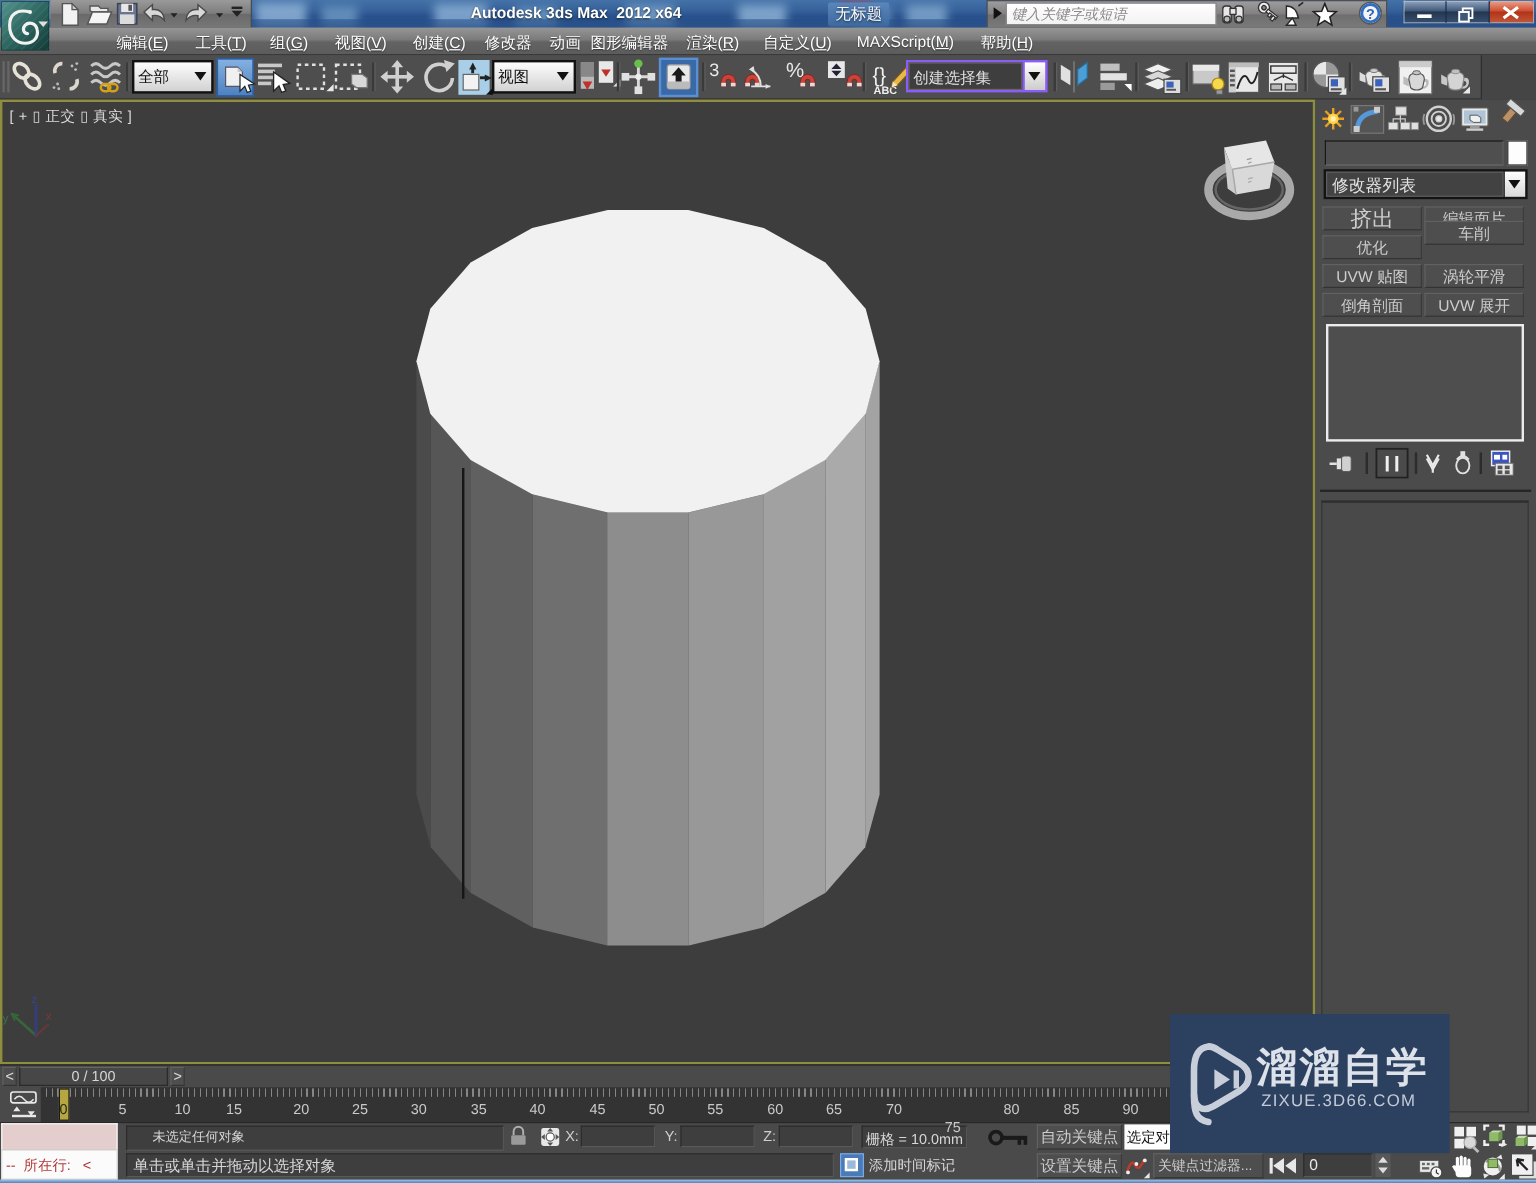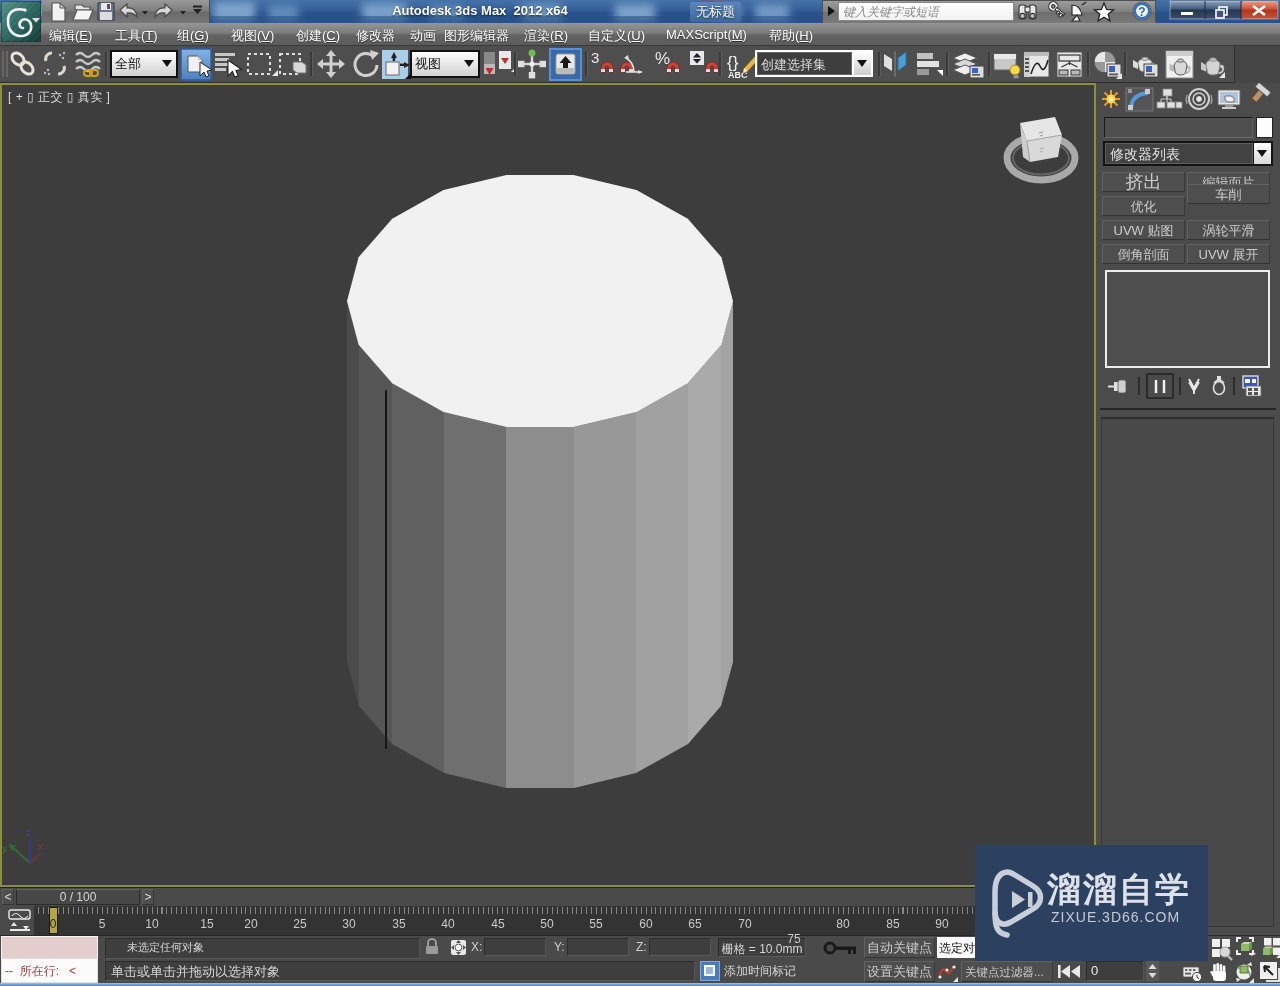--- a/index.html
+++ b/index.html
@@ -8,21 +8,21 @@
 .abs{position:absolute;}
 #titlebar{left:0;top:0;width:1280px;height:23px;background:linear-gradient(180deg,#4472a8 0%,#356099 40%,#28508c 60%,#2f5994 100%);}
 .glass{position:absolute;filter:blur(4px);opacity:.8;}
 #qat{left:42px;top:0;width:168px;height:24px;background:linear-gradient(180deg,#9a9a9a,#7d7d7d 48%,#6a6a6a 52%,#777);border-right:1px solid #4c4c4c;border-bottom:1px solid #555;}
 #logobtn{left:1px;top:1px;width:40px;height:41px;background:linear-gradient(135deg,#3e7d78,#1e4f4c 70%,#153a38);border:1px solid #5a8f8a;z-index:5;}
 #titletext{left:0;top:3px;width:960px;text-align:center;color:#fff;font-size:13px;font-weight:bold;text-shadow:0 1px 2px #123;}
 #wubiaoti{left:690px;top:2px;padding:1px 6px;color:#fff;font-size:13px;background:linear-gradient(180deg,#5b86bb,#3d699f);border-radius:2px;text-shadow:0 1px 2px #123;}
 #searchbar{left:822px;top:0;width:334px;height:24px;background:linear-gradient(180deg,#9d9d9d,#818181 48%,#6e6e6e 52%,#7a7a7a);border:1px solid #4f4f4f;}
 #searchinput{left:838px;top:2px;width:176px;height:19px;background:linear-gradient(180deg,#fff,#f2f2f2);border:1px solid #888;color:#8a8a8a;font-style:italic;font-size:12px;padding:1px 4px;}
 #menubar{left:0;top:23px;width:1280px;height:23px;background:linear-gradient(180deg,#969696,#7b7b7b 45%,#636363 55%,#5c5c5c);border-bottom:1px solid #3a3a3a;}
-.menu{position:absolute;top:27px;color:#fff;font-size:13px;text-shadow:0 1px 1px #333;}
+.menu{position:absolute;top:27px;color:#fff;font-size:13px;text-shadow:0 1px 1px #333;margin-left:48px;}
 #toolbar{left:0;top:46px;width:1280px;height:37px;background:#4e4e4e;border-bottom:1px solid #2e2e2e;}
 #tb-end{left:1234px;top:46px;width:46px;height:37px;background:#454545;border-left:1px solid #2e2e2e;}
 #viewport{left:0;top:83px;width:1096px;height:804px;background:#3d3d3d;border:2px solid #8e8e3f;}
 #vplabel{left:8px;top:89px;color:#dcdcdc;font-size:12px;letter-spacing:0.5px;}
 #rpanel{left:1096px;top:83px;width:184px;height:903px;background:#4b4b4b;}
 #trackrow{left:0;top:887px;width:1096px;height:19px;background:#4a4a4a;border-top:1px solid #222;}
 #ruler{left:34px;top:906px;width:978px;height:29px;background:#333333;}
 #rulericon{left:0;top:906px;width:34px;height:29px;background:#4a4a4a;}
 #statusbar{left:0;top:935px;width:1280px;height:51px;background:#4a4a4a;border-top:1px solid #282828;}
 .sunken{background:#3e3e3e;border:1px solid #2c2c2c;border-bottom-color:#5a5a5a;border-right-color:#555;color:#d6d6d6;}
@@ -408,21 +408,21 @@
     <span style="position:absolute;left:3px;top:3px;font-size:13px;color:#111;">全部</span>
     <span style="position:absolute;right:4px;top:8px;width:0;height:0;border:5px solid transparent;border-top:7px solid #111;"></span>
   </div>
 </div>
 <div class="abs" style="left:410px;top:50px;width:70px;height:28px;background:#111;padding:2px;">
   <div style="width:100%;height:100%;background:linear-gradient(180deg,#fdfdfd,#d2d2d2);position:relative;">
     <span style="position:absolute;left:3px;top:3px;font-size:13px;color:#111;">视图</span>
     <span style="position:absolute;right:4px;top:8px;width:0;height:0;border:5px solid transparent;border-top:7px solid #111;"></span>
   </div>
 </div>
-<div class="abs" style="left:755px;top:50px;width:118px;height:27px;background:#ffffff;padding:2px;">
+<div class="abs" style="left:755px;top:50px;width:118px;height:27px;background:#8b5cf6;padding:2px;">
   <div style="position:absolute;left:2px;top:2px;width:95px;height:23px;background:#3e3e3e;border:1px solid #666;">
     <span style="position:absolute;left:3px;top:3px;font-size:13px;color:#ddd;">创建选择集</span>
   </div>
   <div style="position:absolute;left:99px;top:2px;width:17px;height:23px;background:linear-gradient(180deg,#fff,#ccc);">
     <span style="position:absolute;left:3px;top:8px;width:0;height:0;border:5px solid transparent;border-top:7px solid #111;"></span>
   </div>
 </div>
 
 <div class="abs" id="viewport"></div>
 <svg class="abs" style="left:0;top:83px;width:1096px;height:804px;" viewBox="0 0 1096 804">
@@ -593,21 +593,21 @@
 <path d="M4 7 q4 -5 8 0 t8 0" fill="none" stroke="#e8e8e8" stroke-width="1.2"></path>
 <path d="M6 13 l3 4 h-6 z M18 21 l3 -4 h-6 z" fill="#e8e8e8"></path>
 <rect x="2" y="20" width="20" height="2" fill="#e8e8e8"></rect>
 </svg>
 <div class="abs" id="ruler"></div>
 <div class="abs" style="left:38px;top:907px;width:940px;height:8px;background:repeating-linear-gradient(90deg,#868686 0px,#868686 1px,transparent 1px,transparent 4.94px);height:7px;"></div>
 <div id="rlabs">
 <span class="rlab" style="left:41px;color:#2a2a1a;">0</span>
 <span class="rlab" style="left:90px;">5</span>
 <span class="rlab" style="left:140px;">10</span>
-<span class="rlab" style="left:195px;">15</span>
+<span class="rlab" style="left:183px;">15</span>
 <span class="rlab" style="left:239px;">20</span>
 <span class="rlab" style="left:288px;">25</span>
 <span class="rlab" style="left:337px;">30</span>
 <span class="rlab" style="left:387px;">35</span>
 <span class="rlab" style="left:436px;">40</span>
 <span class="rlab" style="left:486px;">45</span>
 <span class="rlab" style="left:535px;">50</span>
 <span class="rlab" style="left:584px;">55</span>
 <span class="rlab" style="left:634px;">60</span>
 <span class="rlab" style="left:683px;">65</span>

